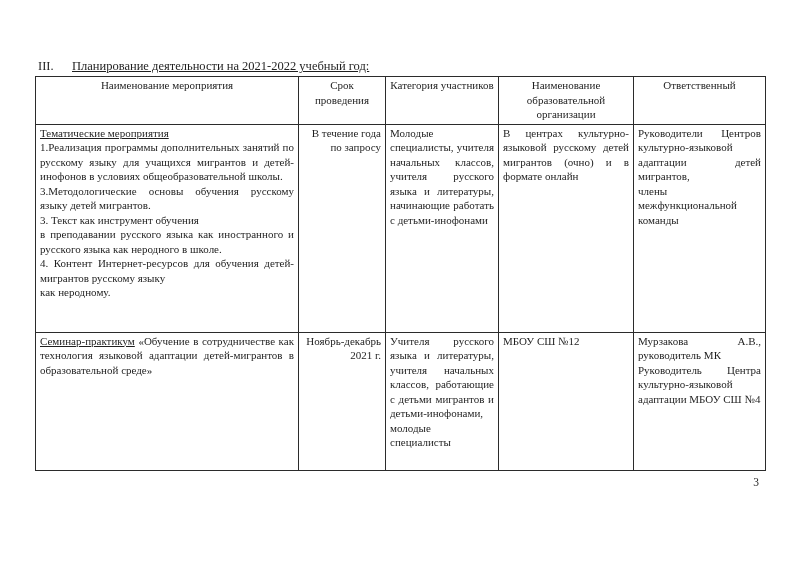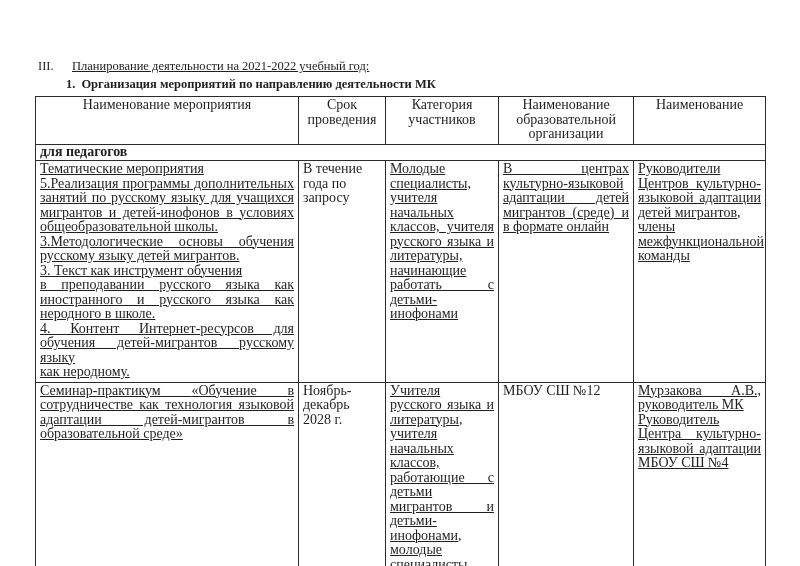--- a/index.html
+++ b/index.html
@@ -16,21 +16,21 @@
   .h1 .numeral { display: inline-block; width: 34px; }
   .h1 .h1-text { text-decoration: underline; }
 
   .h2 { margin-left: 31px; font-size: 12.5px; line-height: 16px; font-weight: bold; margin-bottom: 4px; }
   .h2 .h2-numeral { display: inline-block; margin-right: 6px; }
 
   table.events {
     width: 730px;
     border-collapse: collapse;
     table-layout: fixed;
-    font-size: 14px;
+    font-size: 11px;
     line-height: 14.5px;
     border-radius: 19px;
   }
   table.events col.c1 { width: 263px; }
   table.events col.c2 { width: 87px; }
   table.events col.c3 { width: 113px; }
   table.events col.c4 { width: 135px; }
   table.events col.c5 { width: 132px; }
 
   table.events th, table.events td {
@@ -45,98 +45,92 @@
   }
   tr.section-row td {
     font-weight: bold;
     height: 16px;
     padding-top: 0;
     padding-bottom: 1px;
   }
   tr.row-1 td { height: 208px; }
   tr.row-2 td { height: 138px; }
 
-  .just { text-align: justify; text-decoration: underline; }
+  .just { text-align: justify; }
   .u { text-decoration: underline; }
-  td.center { text-align: left; }
+  td.center { text-align: right; }
 
   .page-number {
     width: 730px;
     text-align: right;
     padding-right: 6px;
     margin-top: 5px;
     font-size: 11.5px;
   }
 </style>
 </head>
 <body>
 
 <div class="page">
 
   <div class="h1">
     <span class="numeral">III.</span><span class="h1-text">Планирование деятельности на 2021-2022 учебный год:</span>
   </div>
 
-  <div class="h2">
-    <span class="h2-numeral">1.</span><span>Организация мероприятий по направлению деятельности МК</span>
-  </div>
 
   <table class="events">
     <colgroup>
       <col class="c1">
         <col class="c2">
         <col class="c3">
         <col class="c4">
         <col class="c5">
     </colgroup>
     <thead>
       <tr>
         <th>Наименование мероприятия</th>
         <th>Срок проведения</th>
         <th>Категория участников</th>
         <th>Наименование образовательной организации</th>
-        <th>Наименование</th>
+        <th>Ответственный</th>
       </tr>
     </thead>
     <tbody>
-      <tr class="section-row">
-        <td colspan="5">для педагогов</td>
-      </tr>
 
       <tr class="row-1">
         <td>
           <div class="u">Тематические мероприятия</div>
-          <div class="just">5.Реализация программы дополнительных занятий по русскому языку для учащихся мигрантов и детей-инофонов в условиях общеобразовательной школы.</div>
+          <div class="just">1.Реализация программы дополнительных занятий по русскому языку для учащихся мигрантов и детей-инофонов в условиях общеобразовательной школы.</div>
           <div class="just">3.Методологические основы обучения русскому языку детей мигрантов.</div>
           <div class="just">3. Текст как инструмент обучения</div>
           <div class="just">в преподавании русского языка как иностранного и русского языка как неродного в школе.</div>
           <div class="just">4. Контент Интернет-ресурсов для обучения детей-мигрантов русскому языку</div>
           <div class="just">как неродному.</div>
         </td>
         <td class="center">В течение года по запросу</td>
         <td>
           <div class="just">Молодые специалисты, учителя начальных классов, учителя русского языка и литературы, начинающие работать с детьми-инофонами</div>
         </td>
         <td>
-          <div class="just">В центрах культурно-языковой адаптации детей мигрантов (среде) и в формате онлайн</div>
+          <div class="just">В центрах культурно-языковой русскому детей мигрантов (очно) и в формате онлайн</div>
         </td>
         <td>
           <div class="just">Руководители Центров культурно-языковой адаптации детей мигрантов,</div>
           <div class="just">члены межфункциональной команды</div>
         </td>
       </tr>
 
       <tr class="row-2">
         <td>
           <div class="just">
             <span class="u">Семинар-практикум</span>
             <span>«Обучение в сотрудничестве как технология языковой адаптации детей-мигрантов в образовательной среде»</span>
           </div>
         </td>
-        <td class="center">Ноябрь-декабрь 2028 г.</td>
+        <td class="center">Ноябрь-декабрь 2021 г.</td>
         <td>
           <div class="just">Учителя русского языка и литературы, учителя начальных классов, работающие с детьми мигрантов и детьми-инофонами, молодые специалисты</div>
         </td>
         <td>МБОУ СШ №12</td>
         <td>
           <div class="just">Мурзакова А.В., руководитель МК</div>
           <div class="just">Руководитель Центра культурно-языковой адаптации МБОУ СШ №4</div>
         </td>
       </tr>
     </tbody>

